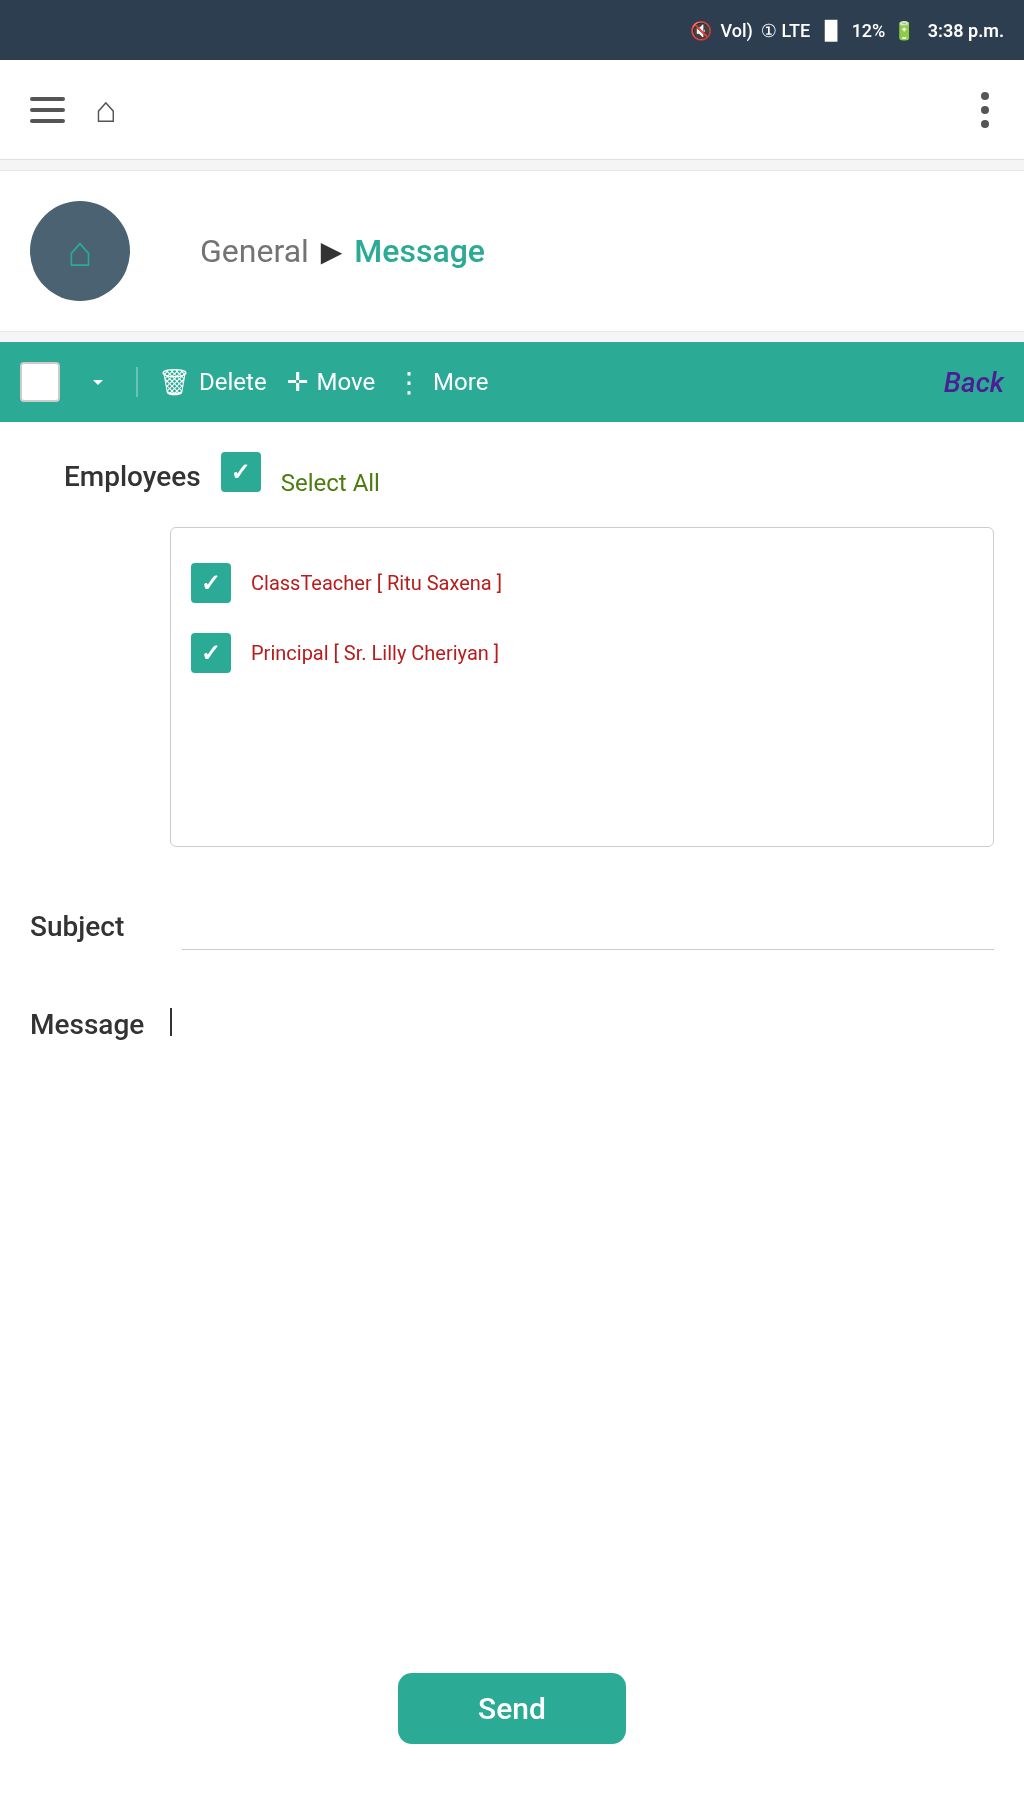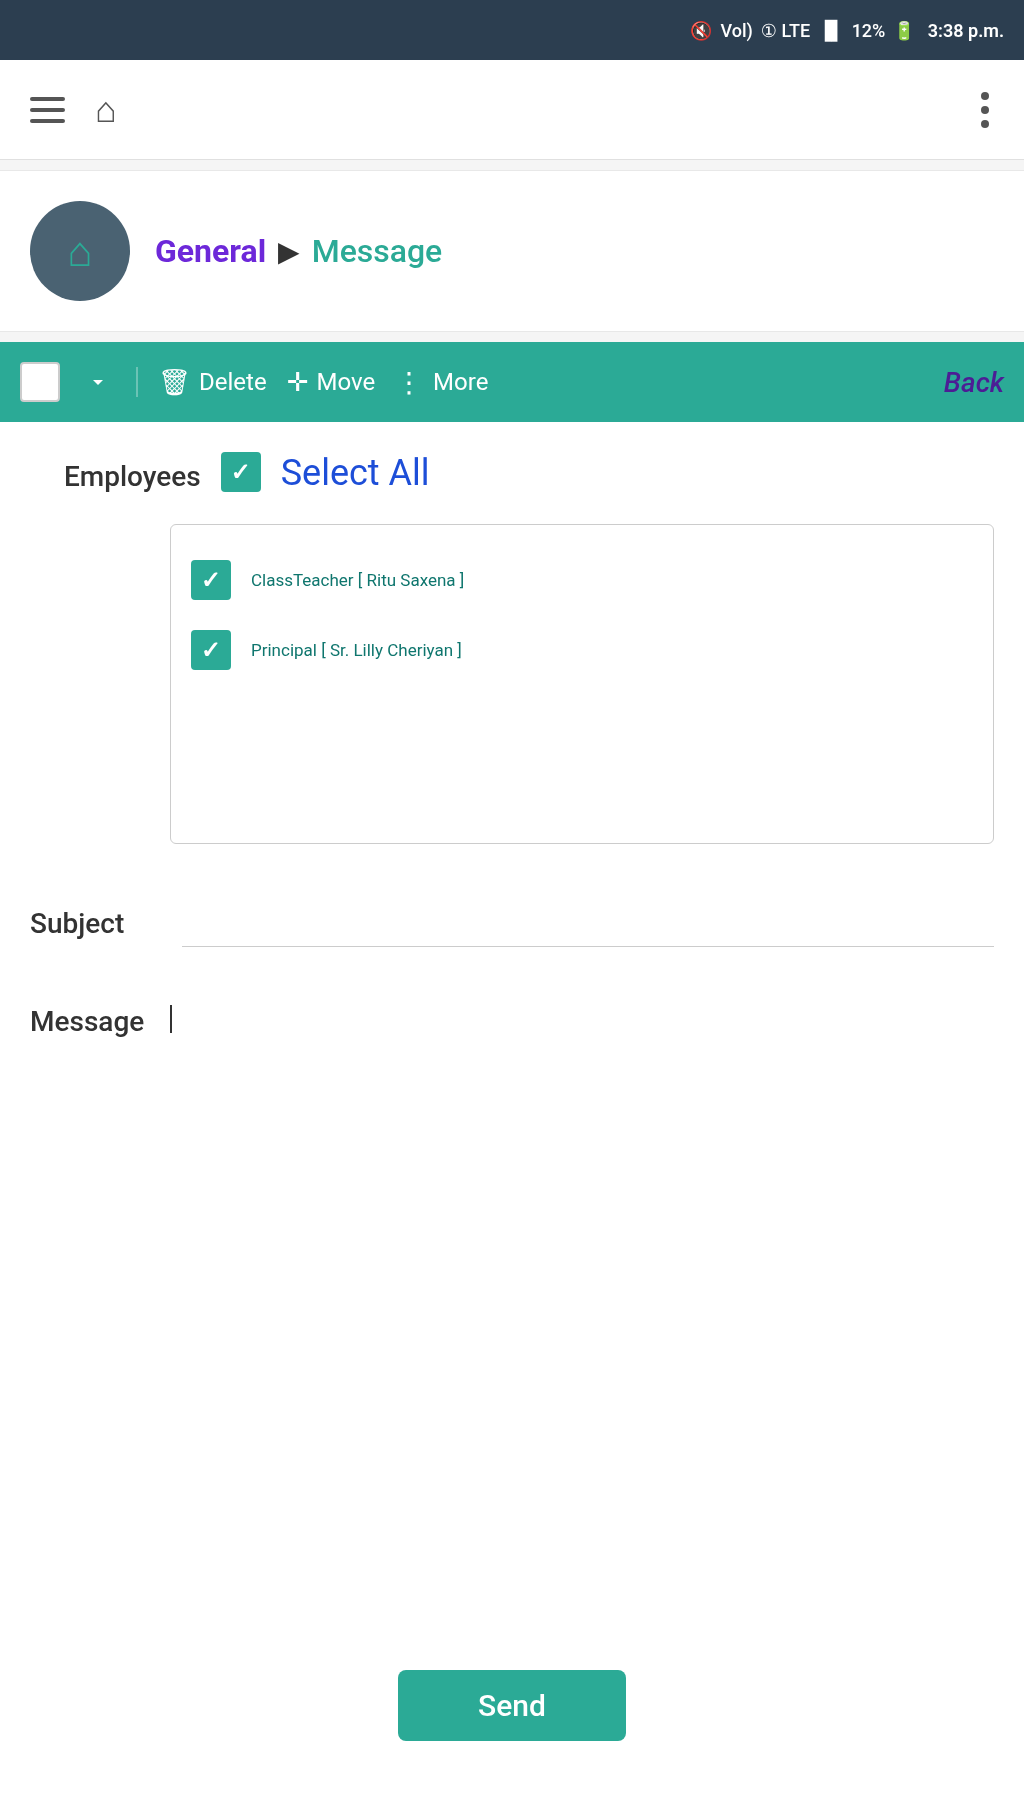--- a/index.html
+++ b/index.html
@@ -126,22 +126,23 @@
     }
 
     .breadcrumb-text {
       display: flex;
       align-items: center;
       gap: 12px;
       font-size: 32px;
     }
 
     .breadcrumb-general {
-      color: #6d28d9;
-      font-weight: 700;
+      color: #737373;
+      font-weight: 400;
+      margin-left: 45px;
     }
 
     .breadcrumb-arrow {
       color: #333;
       font-size: 28px;
     }
 
     .breadcrumb-message {
       color: #2baa96;
       font-weight: 500;
@@ -251,44 +252,45 @@
       flex-shrink: 0;
     }
 
     .teal-checkbox .checkmark {
       color: white;
       font-size: 24px;
       font-weight: bold;
     }
 
     .select-all-label {
-      font-size: 36px;
-      color: #1d4ed8;
+      font-size: 24px;
+      color: #4d7c0f;
+      margin-top: 17px;
     }
 
     
     .employee-list-box {
       border: 1px solid #ccc;
       border-radius: 6px;
       margin-left: 140px;
       margin-bottom: 40px;
       padding: 20px;
       min-height: 320px;
     }
 
     .employee-item {
       display: flex;
       align-items: center;
       gap: 20px;
       padding: 15px 0;
     }
 
     .employee-item-label {
-      font-size: 17px;
-      color: #0f766e;
+      font-size: 20px;
+      color: #b91c1c;
     }
 
     
     .form-row {
       display: flex;
       align-items: flex-start;
       gap: 32px;
       margin-bottom: 20px;
       padding: 15px 0;
     }
@@ -349,21 +351,21 @@
     .send-btn-container {
       display: flex;
       justify-content: center;
       padding: 30px 0;
     }
 
     .send-btn {
       background: #2baa96;
       color: white;
       border: none;
-      border-radius: 8px;
+      border-radius: 14px;
       font-size: 30px;
       font-weight: 500;
       padding: 18px 80px;
       cursor: pointer;
       font-family: inherit;
     }
 
     .three-dots-icon {
       font-size: 28px;
       color: white;

